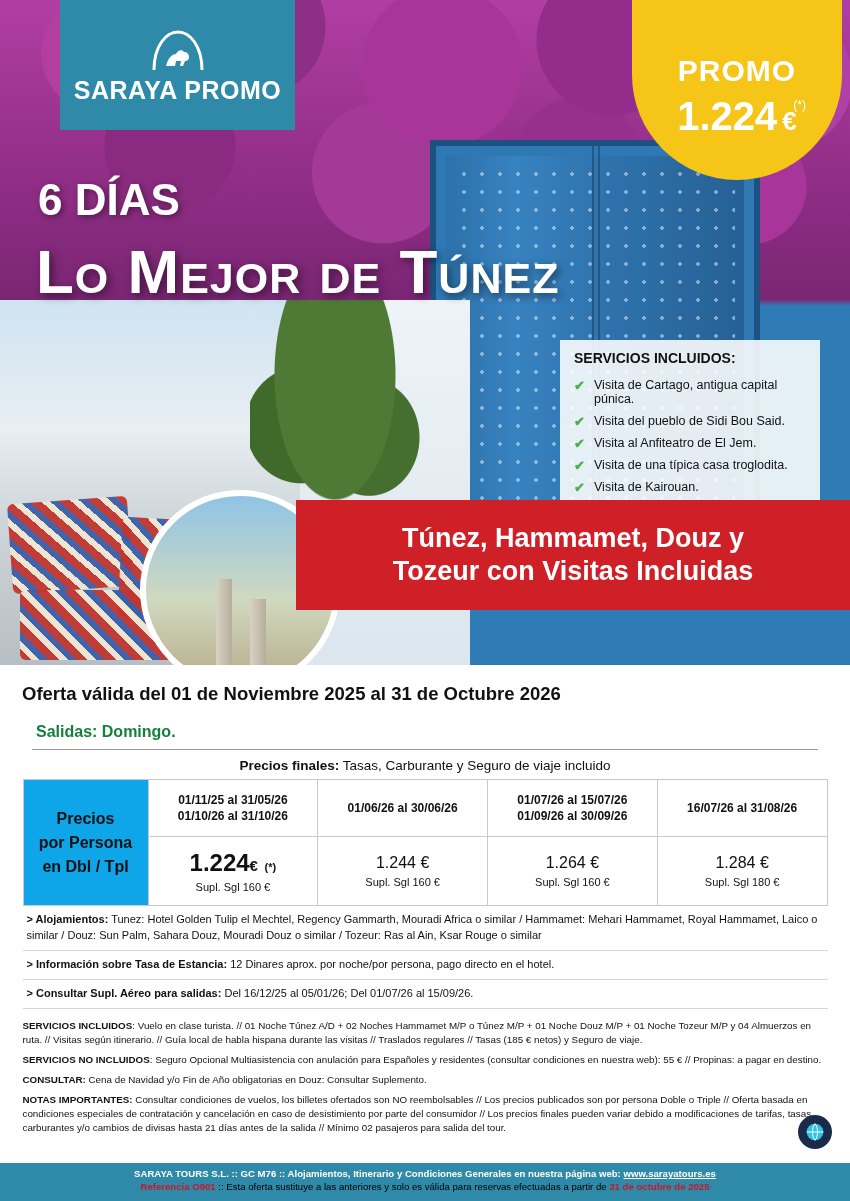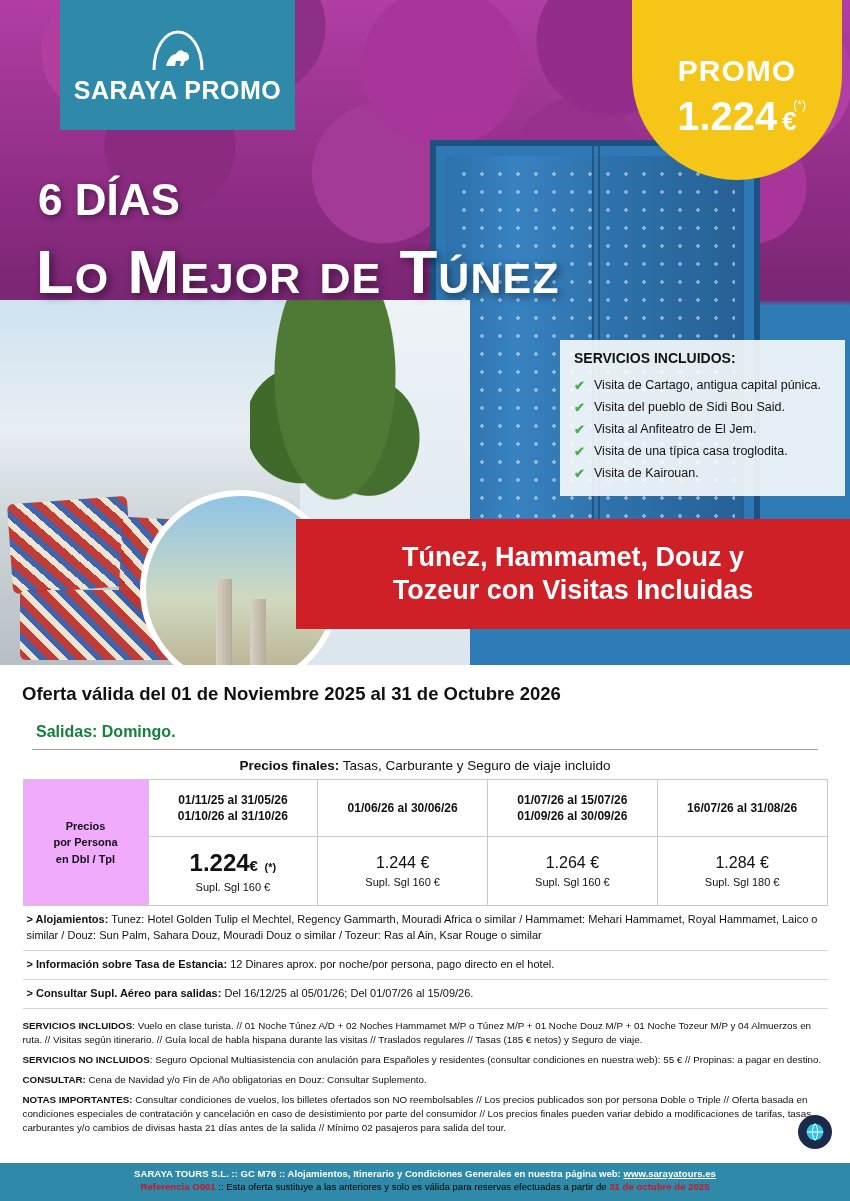--- a/index.html
+++ b/index.html
@@ -125,35 +125,35 @@
     overflow: hidden;
   }
   .col1, .col2 {
     position: absolute; bottom: 0; width: 16px;
     background: linear-gradient(90deg,#d8d2c4,#b6ae9c);
   }
   .col1 { left: 70px; height: 105px; }
   .col2 { left: 104px; height: 85px; }
 
   .servicios {
-    position: absolute; left: 560px; top: 340px; width: 285px;
+    position: absolute; left: 560px; top: 340px; width: 260px;
     background: rgba(255,255,255,.88);
     padding: 10px 12px 12px 14px;
   }
   .servicios h3 { margin: 0 0 8px 0; font-size: 14px; color: #111; }
   .servicios ul { list-style: none; margin: 0; padding: 0; }
   .servicios li {
     font-size: 12.5px; color: #111; padding: 4px 0 4px 20px; position: relative;
   }
   .check-icon {
     position: absolute; left: 0; top: 4px; color: #4caf50; font-size: 13px; font-weight: bold;
   }
 
   .redbar {
-    position: absolute; left: 296px; top: 519px; width: 554px; height: 110px;
+    position: absolute; left: 296px; top: 500px; width: 554px; height: 110px;
     background: #cf2027;
     display: flex; flex-direction: column; align-items: center; justify-content: center;
   }
   .redbar div {
     color: #ffffff; font-size: 27px; font-weight: bold; line-height: 1.22; text-align: center;
   }
 
   
   .content { padding: 0 22px; }
   .oferta {
@@ -173,22 +173,22 @@
   table.price {
     width: 805px; margin: 0 auto; border-collapse: collapse;
     border: 1px solid #b9b9b9;
   }
   table.price td {
     border: 1px solid #c9c9c9; text-align: center; vertical-align: middle;
     color: #111;
   }
   td.head-cell { font-size: 12px; font-weight: bold; line-height: 1.35; padding: 12px 4px; background: #ffffff; }
   td.label-cell {
-    font-size: 11px; font-weight: bold; line-height: 1.5; width: 125px;
-    background: #f0abfc;
+    font-size: 16px; font-weight: bold; line-height: 1.5; width: 125px;
+    background: #0ea5e9;
   }
   td.price-cell { padding: 12px 4px; }
   .p-main { font-size: 24px; font-weight: bold; }
   .p-main .cur { font-size: 15px; }
   .p-main .ast { font-size: 11px; }
   .p-val { font-size: 16px; }
   .p-sup { font-size: 11px; margin-top: 4px; }
 
   .notes { width: 805px; margin: 0 auto; }
   .note-row {

